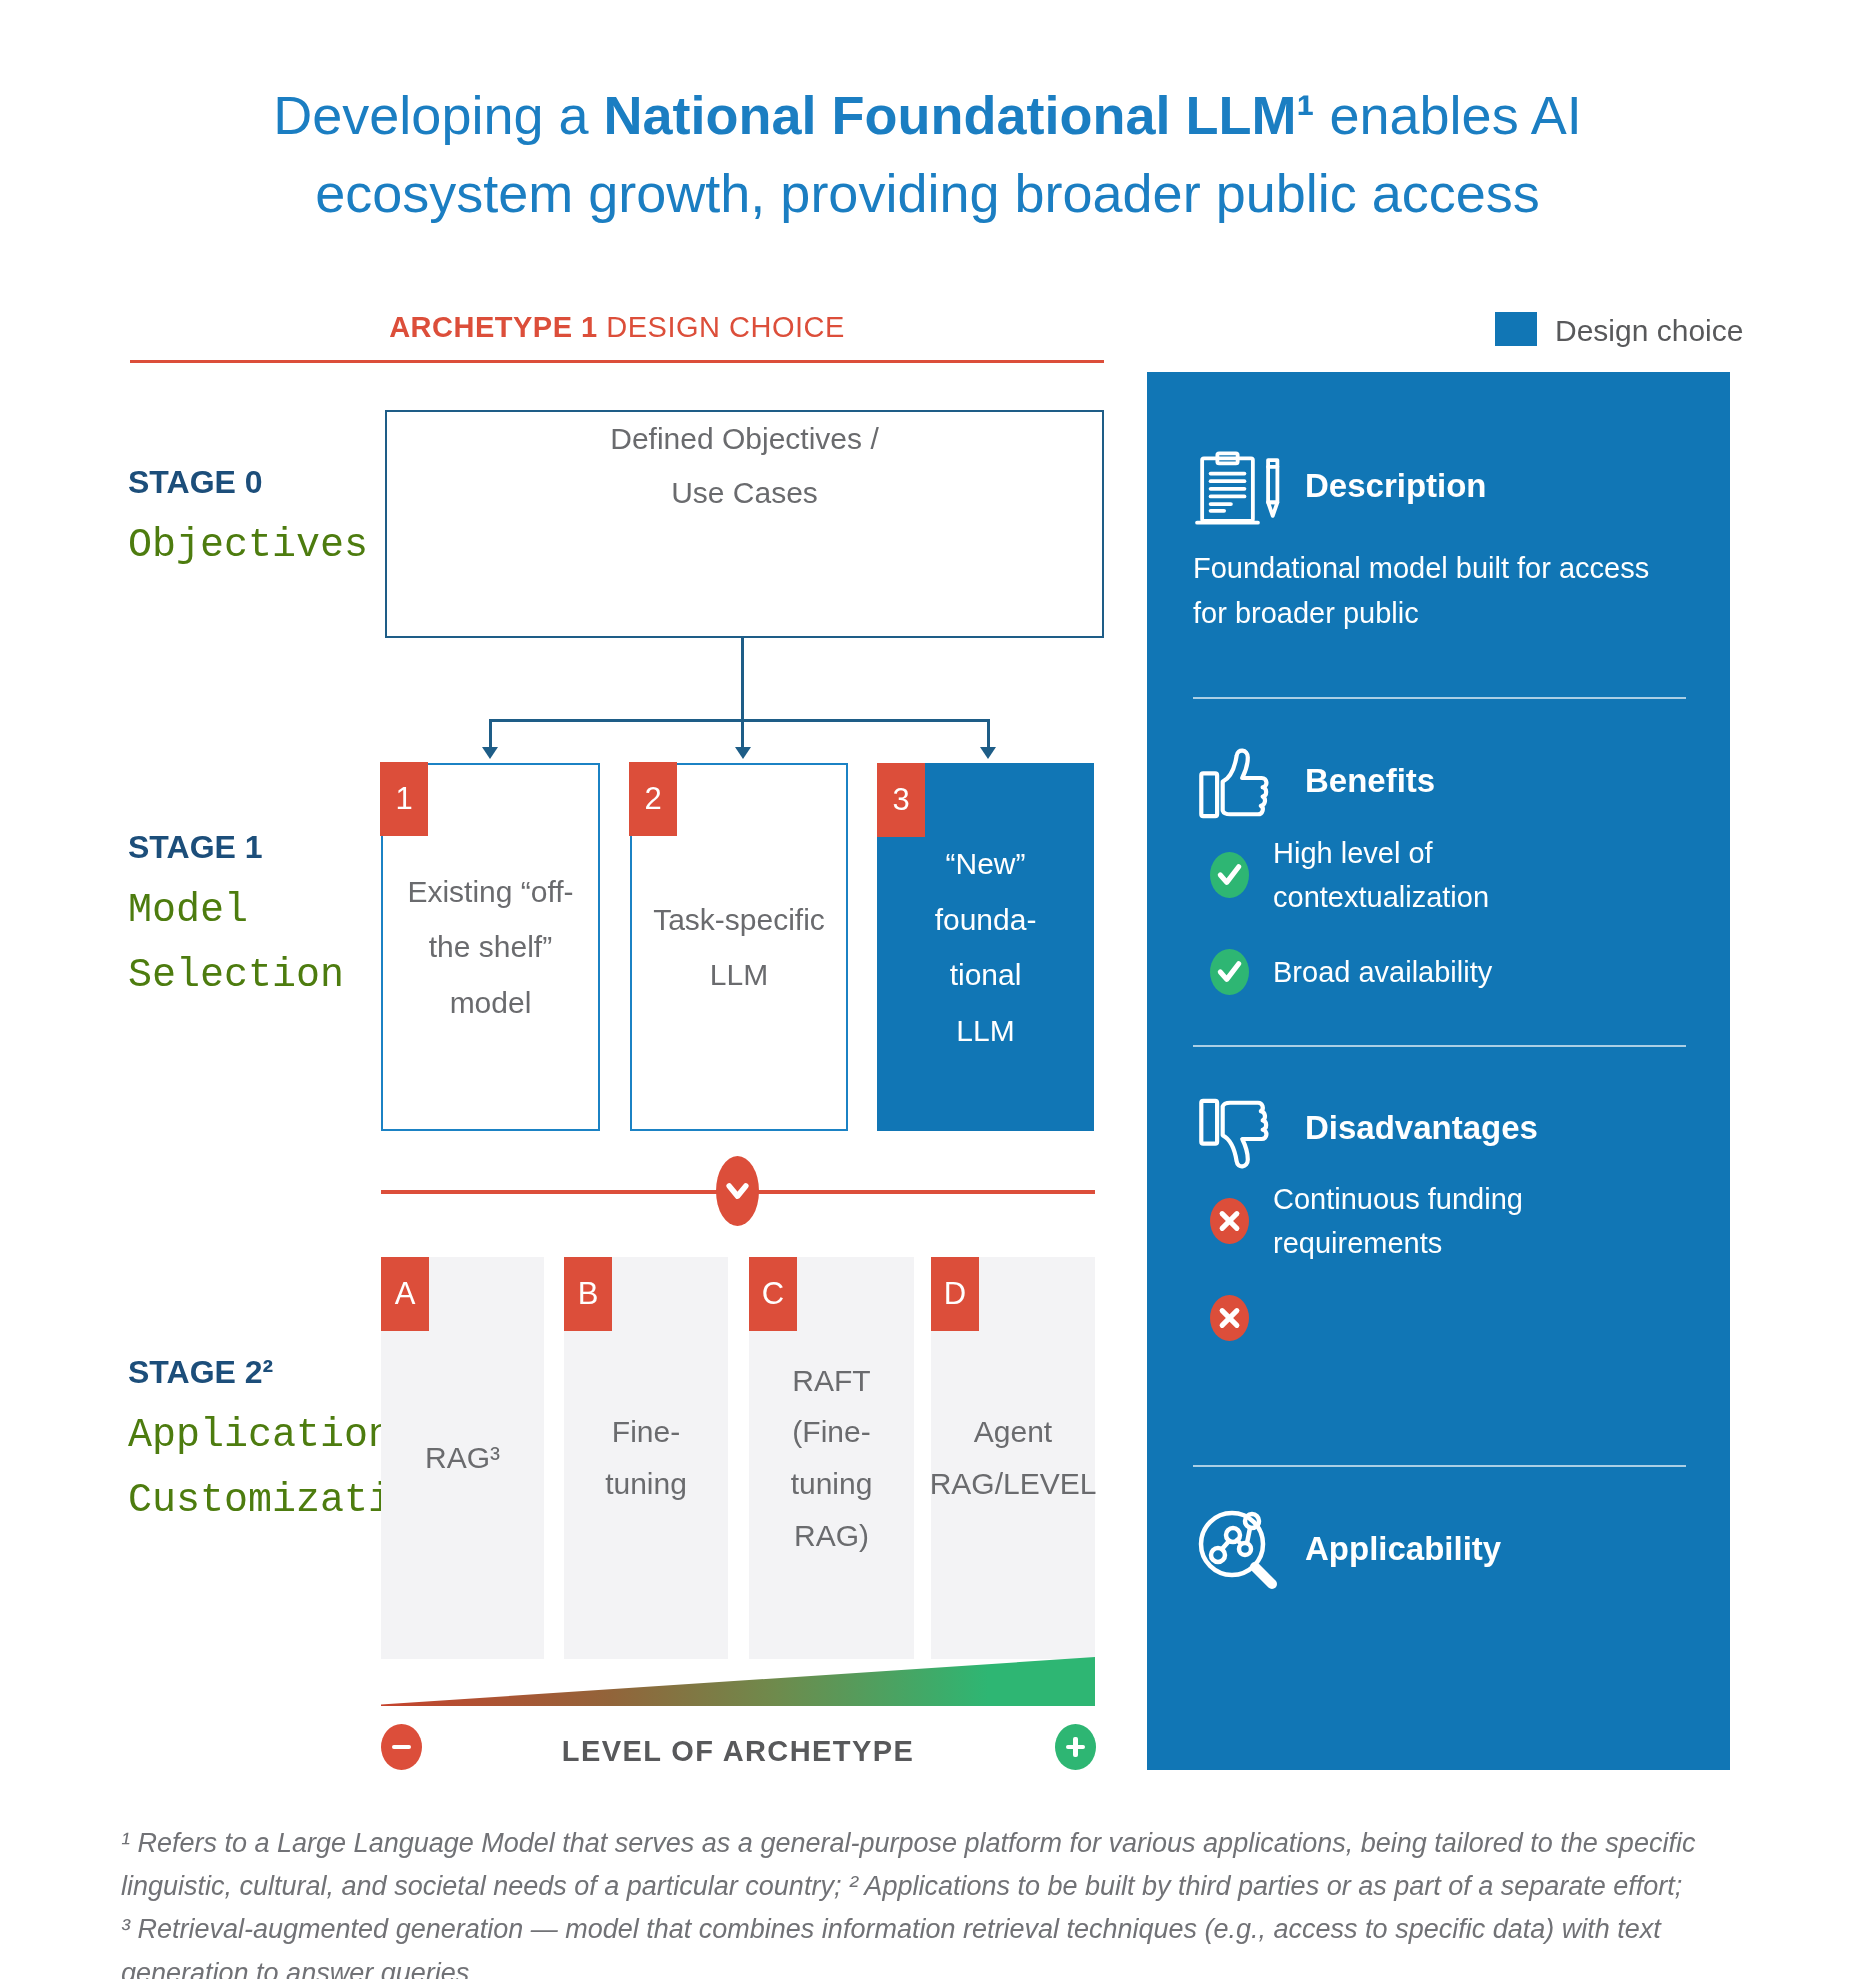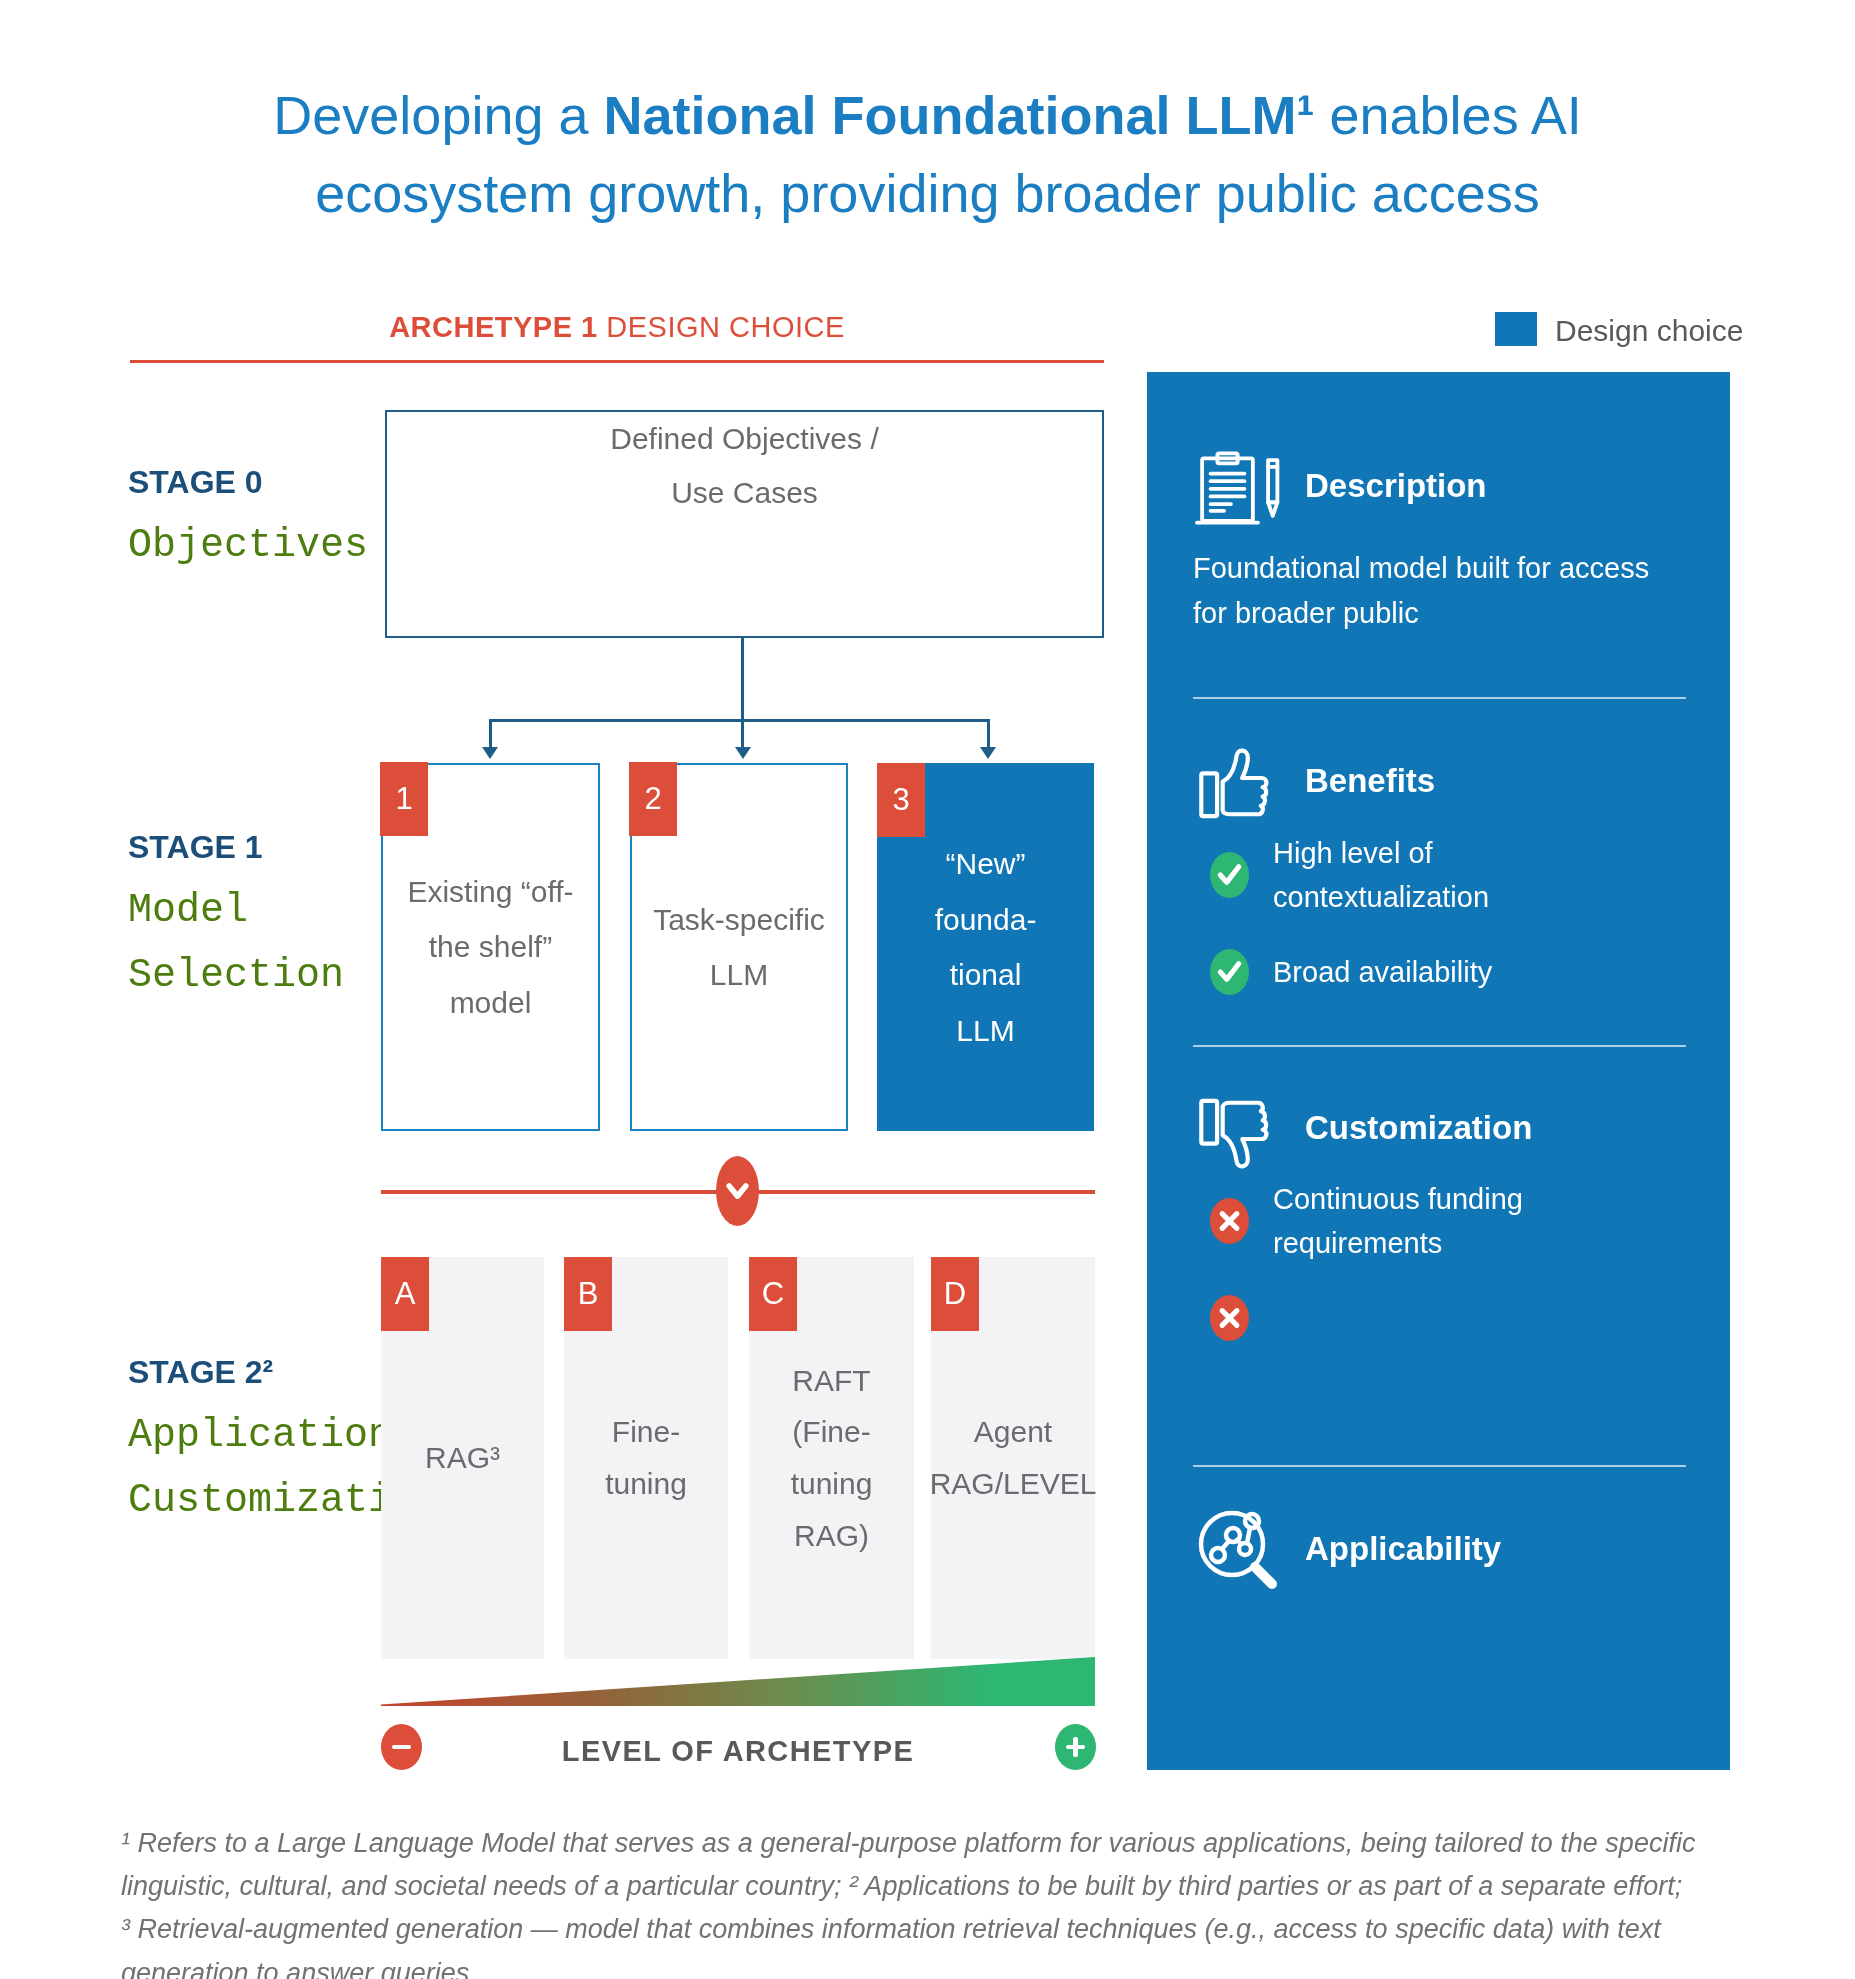--- a/index.html
+++ b/index.html
@@ -235,21 +235,21 @@
     <div class="p-div" style="top:673px;"></div>
 
     <div class="p-icon" style="top:714px;">
       <svg class="icon" viewBox="0 0 100 100">
         <g transform="scale(1,-1) translate(0,-100)">
           <rect x="10" y="38" width="17" height="46" rx="2"></rect>
           <path d="M33 78 V47 C41 43 46 32 48 19 C49 11 60 12 60 21 C60 29 57 37 54 43 H75 C81 43 82 52 76 53 C81 54 81 62 76 63 C80 65 79 72 74 73 C78 75 76 82 71 82 H41 C37 82 34 81 33 78 Z"></path>
         </g>
       </svg>
     </div>
-    <h2 class="p-h" style="top:737px;">Customization</h2>
+    <h2 class="p-h" style="top:737px;">Disadvantages</h2>
     <div class="bullet" style="top:805px;">
       <div class="mark no">
         <svg width="39" height="46" viewBox="0 0 42 50">
             <line x1="13" y1="17" x2="29" y2="33" stroke="#fff" stroke-width="5.5" stroke-linecap="round"></line>
             <line x1="29" y1="17" x2="13" y2="33" stroke="#fff" stroke-width="5.5" stroke-linecap="round"></line>
           </svg>
       </div>
       <div class="btext">Continuous funding requirements</div>
     </div>
     <div class="bullet" style="top:923px;">

